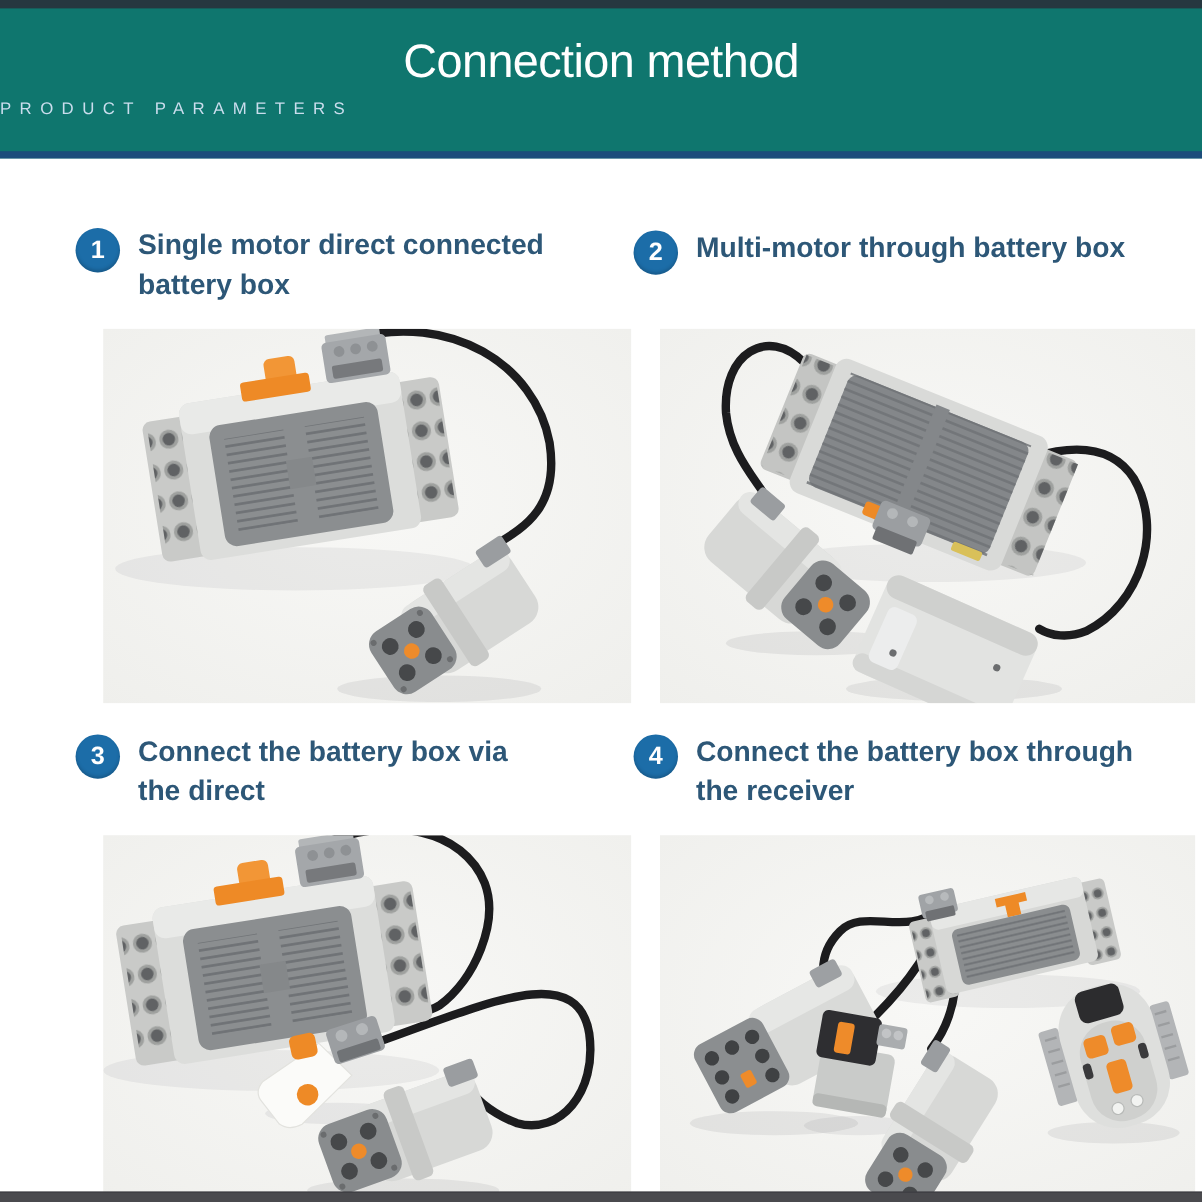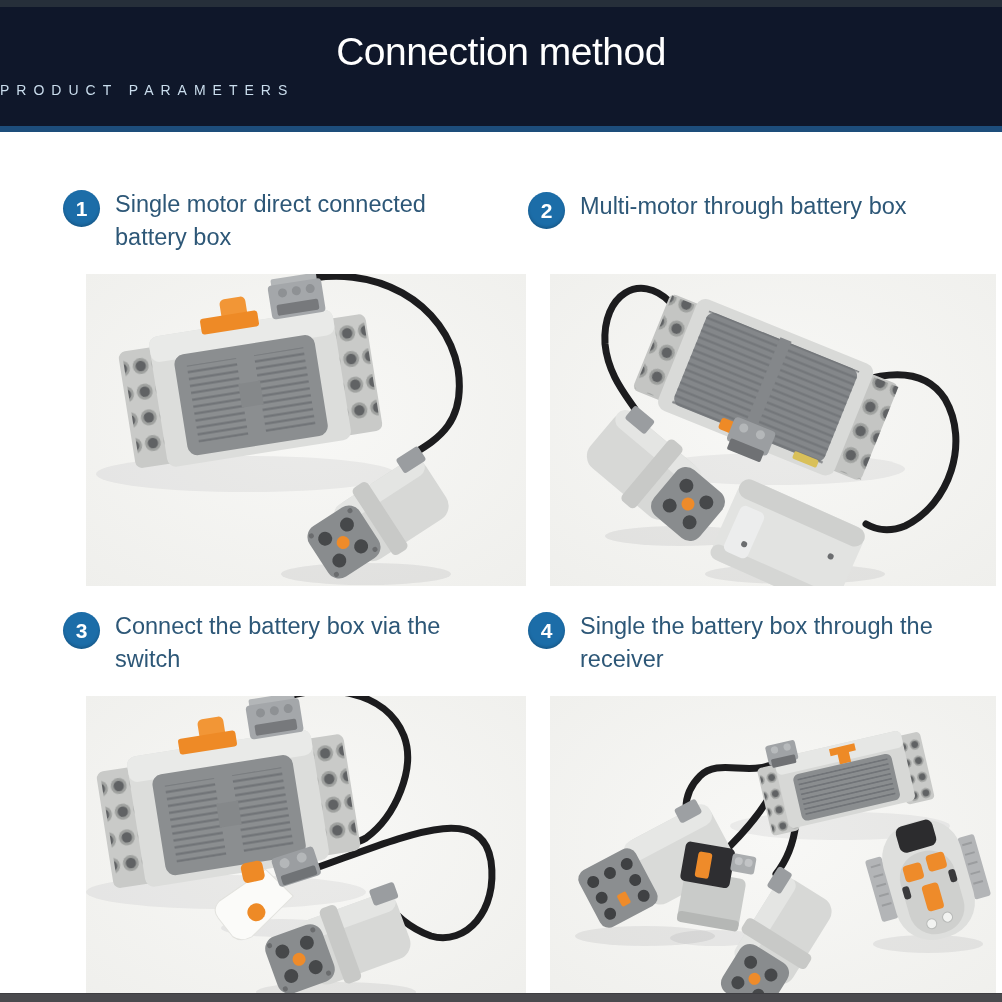--- a/index.html
+++ b/index.html
@@ -1,40 +1,40 @@
 <!DOCTYPE html>
 <html><head>
 <meta charset="utf-8">
 <style>
   html,body{margin:0;padding:0;}
   body{
     width:1002px;height:1002px;position:relative;overflow:hidden;
     background:#ffffff;font-family:"Liberation Sans",sans-serif;
   }
   
-  .banner{position:absolute;left:0;top:0;width:1002px;height:132px;background:#0f172a;}
+  .banner{position:absolute;left:0;top:0;width:1002px;height:132px;background:#0f766e;}
   .banner-top-edge{position:absolute;left:0;top:0;width:100%;height:7px;background:#28323c;opacity:.92;}
   .banner-bottom-edge{position:absolute;left:0;bottom:0;width:100%;height:6px;background:#1d4d7b;}
   .banner h1{
     margin:0;padding-top:31px;text-align:center;
     font-size:39px;line-height:42px;font-weight:400;color:#ffffff;letter-spacing:-.5px;
   }
   .banner .subtitle{
     text-align:left;margin-top:9px;font-size:14px;font-weight:400;
     letter-spacing:7px;color:#cadded;
   }
   
   .step{position:absolute;display:flex;align-items:flex-start;gap:15px;}
   .badge{
     flex:0 0 auto;width:37px;height:37px;margin-top:2px;border-radius:50%;
     background:#1c6da8;color:#ffffff;font-size:21px;font-weight:bold;
     display:flex;align-items:center;justify-content:center;
     box-shadow:inset 0 -2px 3px rgba(0,0,0,.18);
   }
-  .step h2{margin:0;font-size:23.5px;line-height:33px;font-weight:400;color:#2d5777;}
+  .step h2{margin:0;font-size:23.5px;line-height:33px;font-weight:700;color:#2d5777;}
   #step1{left:63px;top:188px;} #step1 h2{width:352px;}
   #step2{left:528px;top:190px;} #step2 h2{width:420px;}
   #step3{left:63px;top:610px;} #step3 h2{width:330px;}
   #step4{left:528px;top:610px;} #step4 h2{width:370px;}
   
   .panel{position:absolute;overflow:hidden;background:#f4f4f2;}
   .panel svg{display:block;}
   #panel1{left:46px;top:258px;width:440px;height:312px;}
   #panel2{left:510px;top:258px;width:446px;height:312px;}
   #panel3{left:46px;top:680px;width:440px;height:313px;}
@@ -55,25 +55,25 @@
 <section class="step" id="step1">
   <span class="badge">1</span>
   <h2>Single motor direct connected battery box</h2>
 </section>
 <section class="step" id="step2">
   <span class="badge">2</span>
   <h2>Multi-motor through battery box</h2>
 </section>
 <section class="step" id="step3">
   <span class="badge">3</span>
-  <h2>Connect the battery box via the switch</h2>
+  <h2>Connect the battery box via the direct</h2>
 </section>
 <section class="step" id="step4">
   <span class="badge">4</span>
-  <h2>Single the battery box through the receiver</h2>
+  <h2>Connect the battery box through the receiver</h2>
 </section>
 
 <figure class="panel" id="panel1">
 <svg width="440" height="312" viewBox="0 0 440 312">
   <defs>
     <radialGradient id="bgA" cx="50%" cy="45%" r="75%">
       <stop offset="0%" stop-color="#f8f8f6"></stop>
           <stop offset="100%" stop-color="#efefec"></stop>
     </radialGradient>
     <pattern id="ventA" width="6" height="7" patternUnits="userSpaceOnUse">

